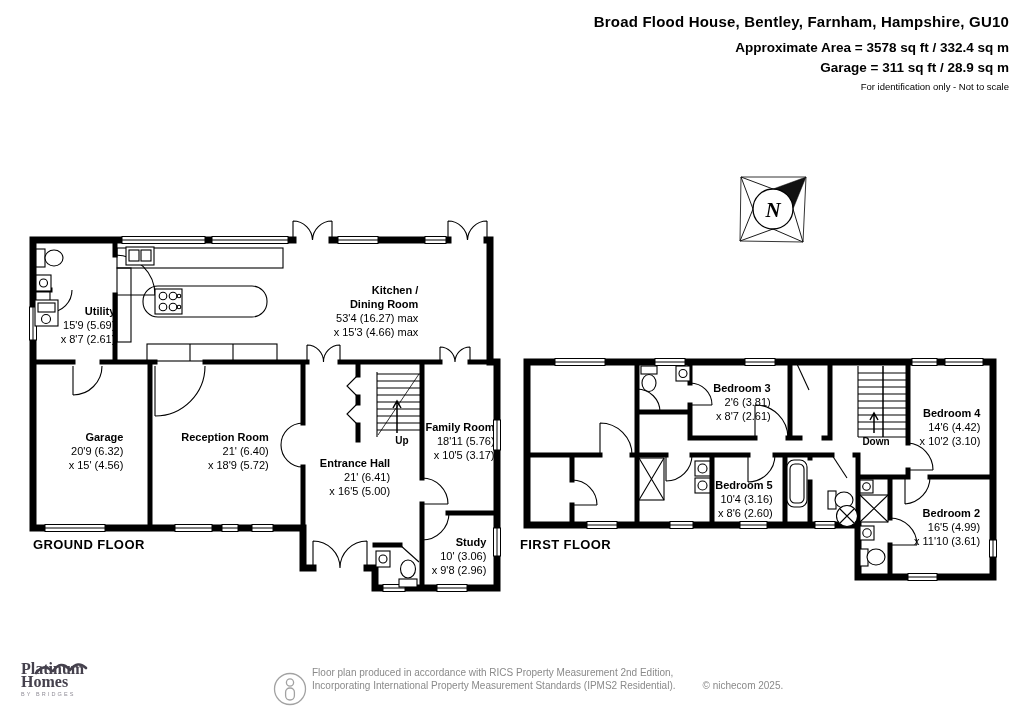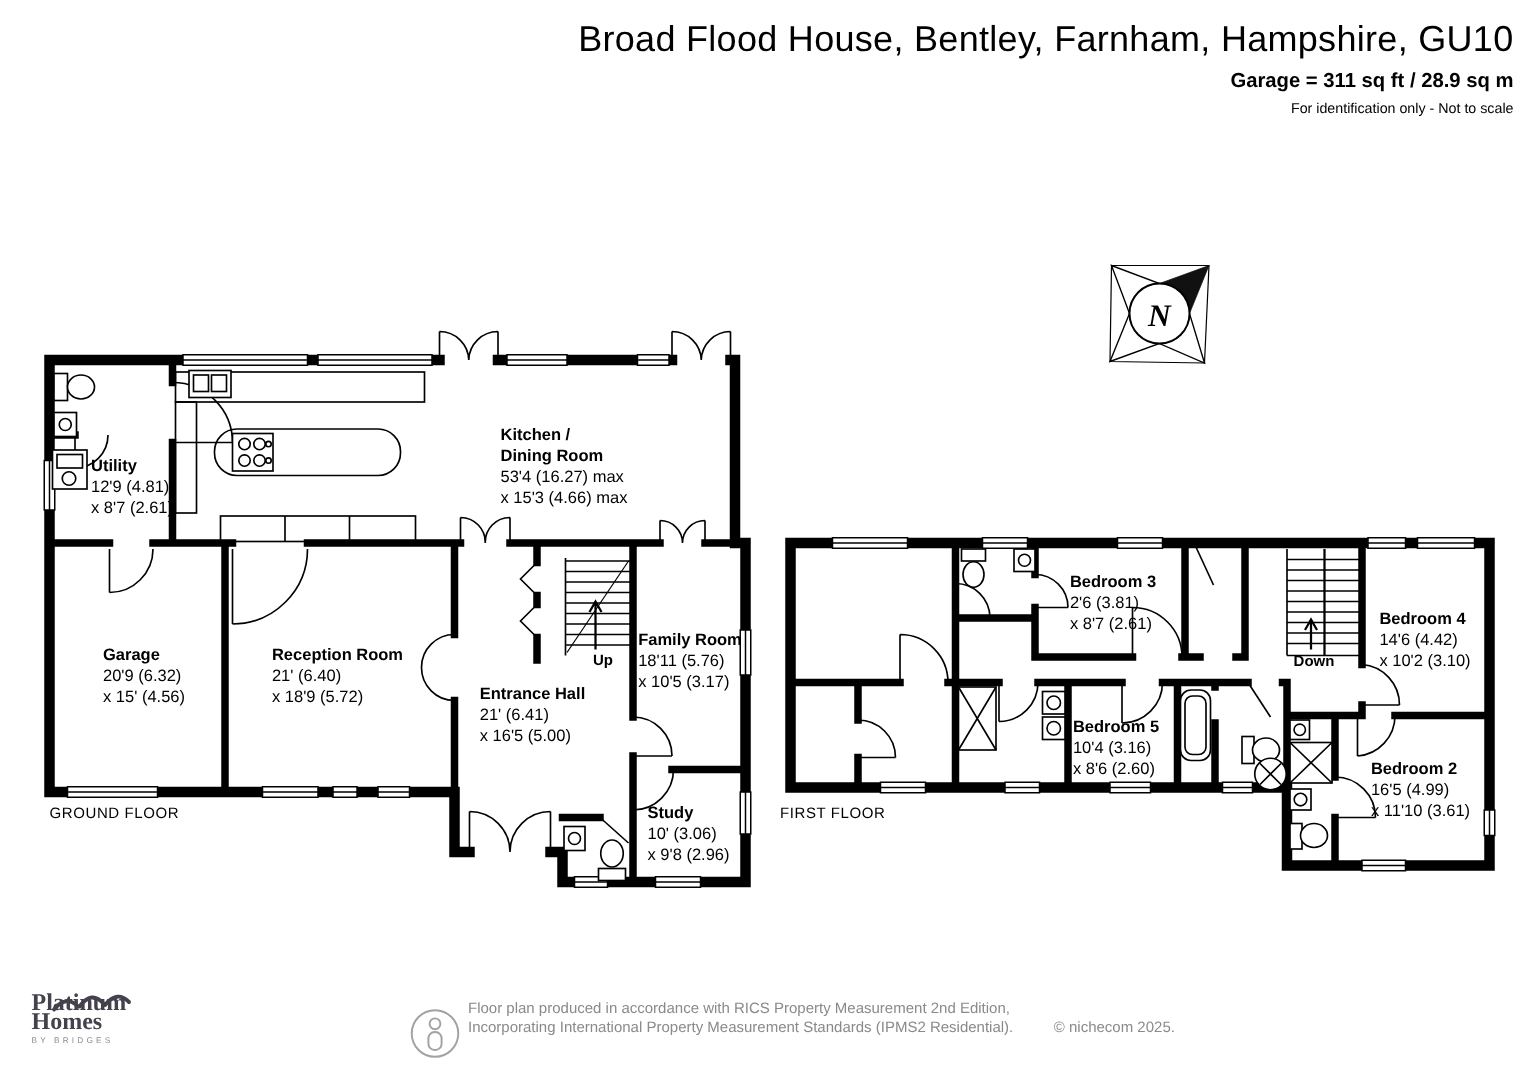--- a/index.html
+++ b/index.html
@@ -16,30 +16,30 @@
   .win line{stroke:#000;stroke-width:1}
   .fx{stroke:#000;stroke-width:1.1;fill:#fff}
   .star-w{fill:#fff;stroke:#000;stroke-width:.9}
   .star-b{fill:#111;stroke:#111;stroke-width:.5}
   .hair{stroke:#000;stroke-width:.8;fill:none}
   .gray{stroke:#a2a2a2;stroke-width:1.3;fill:none}
   .logoink{stroke:#45414d;stroke-width:2.6;fill:none;stroke-linecap:round}
 
   
   .hdr{position:absolute;top:13px;right:15px;text-align:right}
-  .title{font-size:24px;font-weight:normal;letter-spacing:.2px;white-space:nowrap}
+  .title{font-size:15px;font-weight:bold;letter-spacing:.2px;white-space:nowrap}
   .area{font-size:13.5px;font-weight:bold;margin-top:5px;white-space:nowrap}
   .area.first{margin-top:10px}
   .disc{font-size:9.5px;margin-top:6px;white-space:nowrap}
 
   
-  .room{position:absolute;transform:translateX(-50%);text-align:left;
+  .room{position:absolute;transform:translateX(-50%);text-align:right;
         font-size:11px;line-height:14px;white-space:nowrap}
   .room .nm{font-weight:bold}
-  .floorlbl{position:absolute;font-size:10px;font-weight:normal;letter-spacing:.4px}
+  .floorlbl{position:absolute;font-size:13px;font-weight:bold;letter-spacing:.4px}
   .stairlbl{position:absolute;transform:translateX(-50%);font-size:10px;font-weight:bold}
 
   
   .logo{position:absolute;left:21px;top:662px;width:84px;text-align:left;color:#45414d}
   .logo .l1,.logo .l2{font-family:"Liberation Serif",serif;font-weight:bold;font-size:16px;line-height:13px}
   .logo .sub{font-size:5.5px;letter-spacing:2.1px;color:#8f8c96;margin-top:3px}
   .ft{position:absolute;left:312px;top:666px;font-size:10px;line-height:13px;color:#8a8a8a;white-space:nowrap}
   .ft .cp{margin-left:27px}
   .ft .ref{margin-left:16px}
 </style>
@@ -266,27 +266,28 @@
 
     <g>
       <circle class="gray" cx="290" cy="689" r="15.5"></circle>
       <circle class="gray" cx="290" cy="682.5" r="3.6"></circle>
       <rect class="gray" x="285.6" y="688" width="8.8" height="12" rx="4.2"></rect>
     </g>
   </svg>
 
   <div class="hdr">
     <div class="title">Broad Flood House, Bentley, Farnham, Hampshire, GU10</div>
+    <div class="area first">Approximate Area = 3578 sq ft / 332.4 sq m</div>
     <div class="area">Garage = 311 sq ft / 28.9 sq m</div>
     <div class="disc">For identification only - Not to scale</div>
   </div>
 
   <div class="room" style="left:88px;top:304px">
     <div class="nm">Utility</div>
-    <div>12'9 (4.81)</div>
+    <div>15'9 (5.69)</div>
     <div>x 8'7 (2.61)</div>
   </div>
 
   <div class="room" style="left:376px;top:283px">
     <div class="nm">Kitchen /</div>
     <div class="nm">Dining Room</div>
     <div>53'4 (16.27) max</div>
     <div>x 15'3 (4.66) max</div>
   </div>
 

